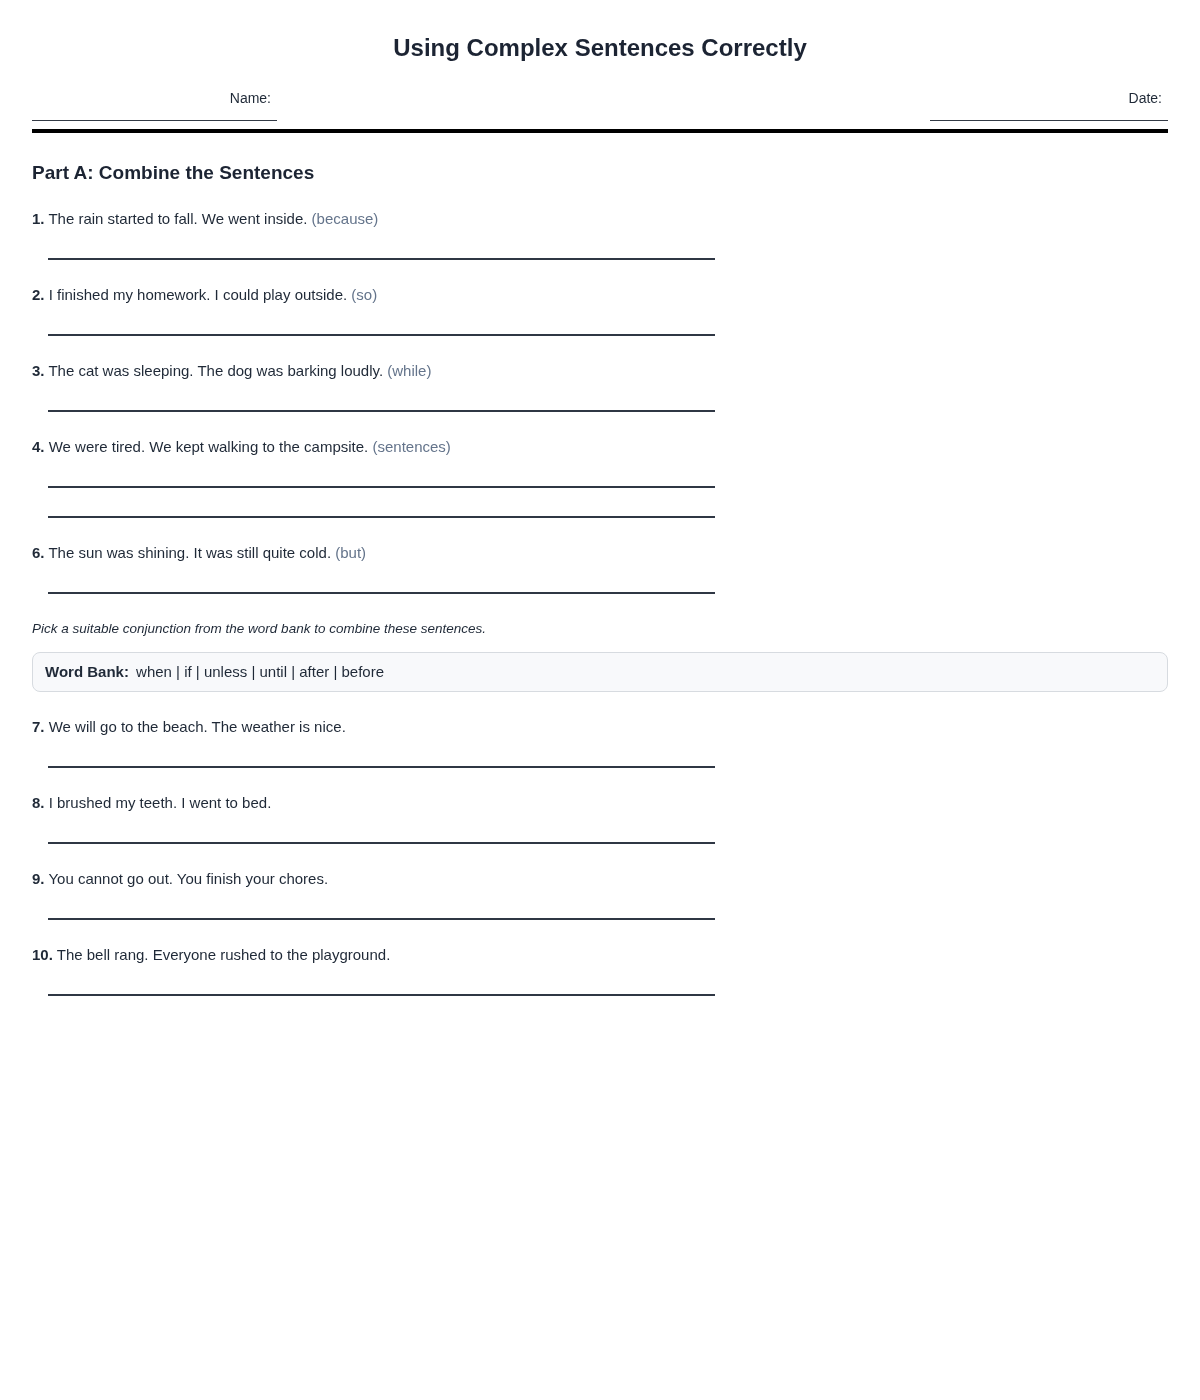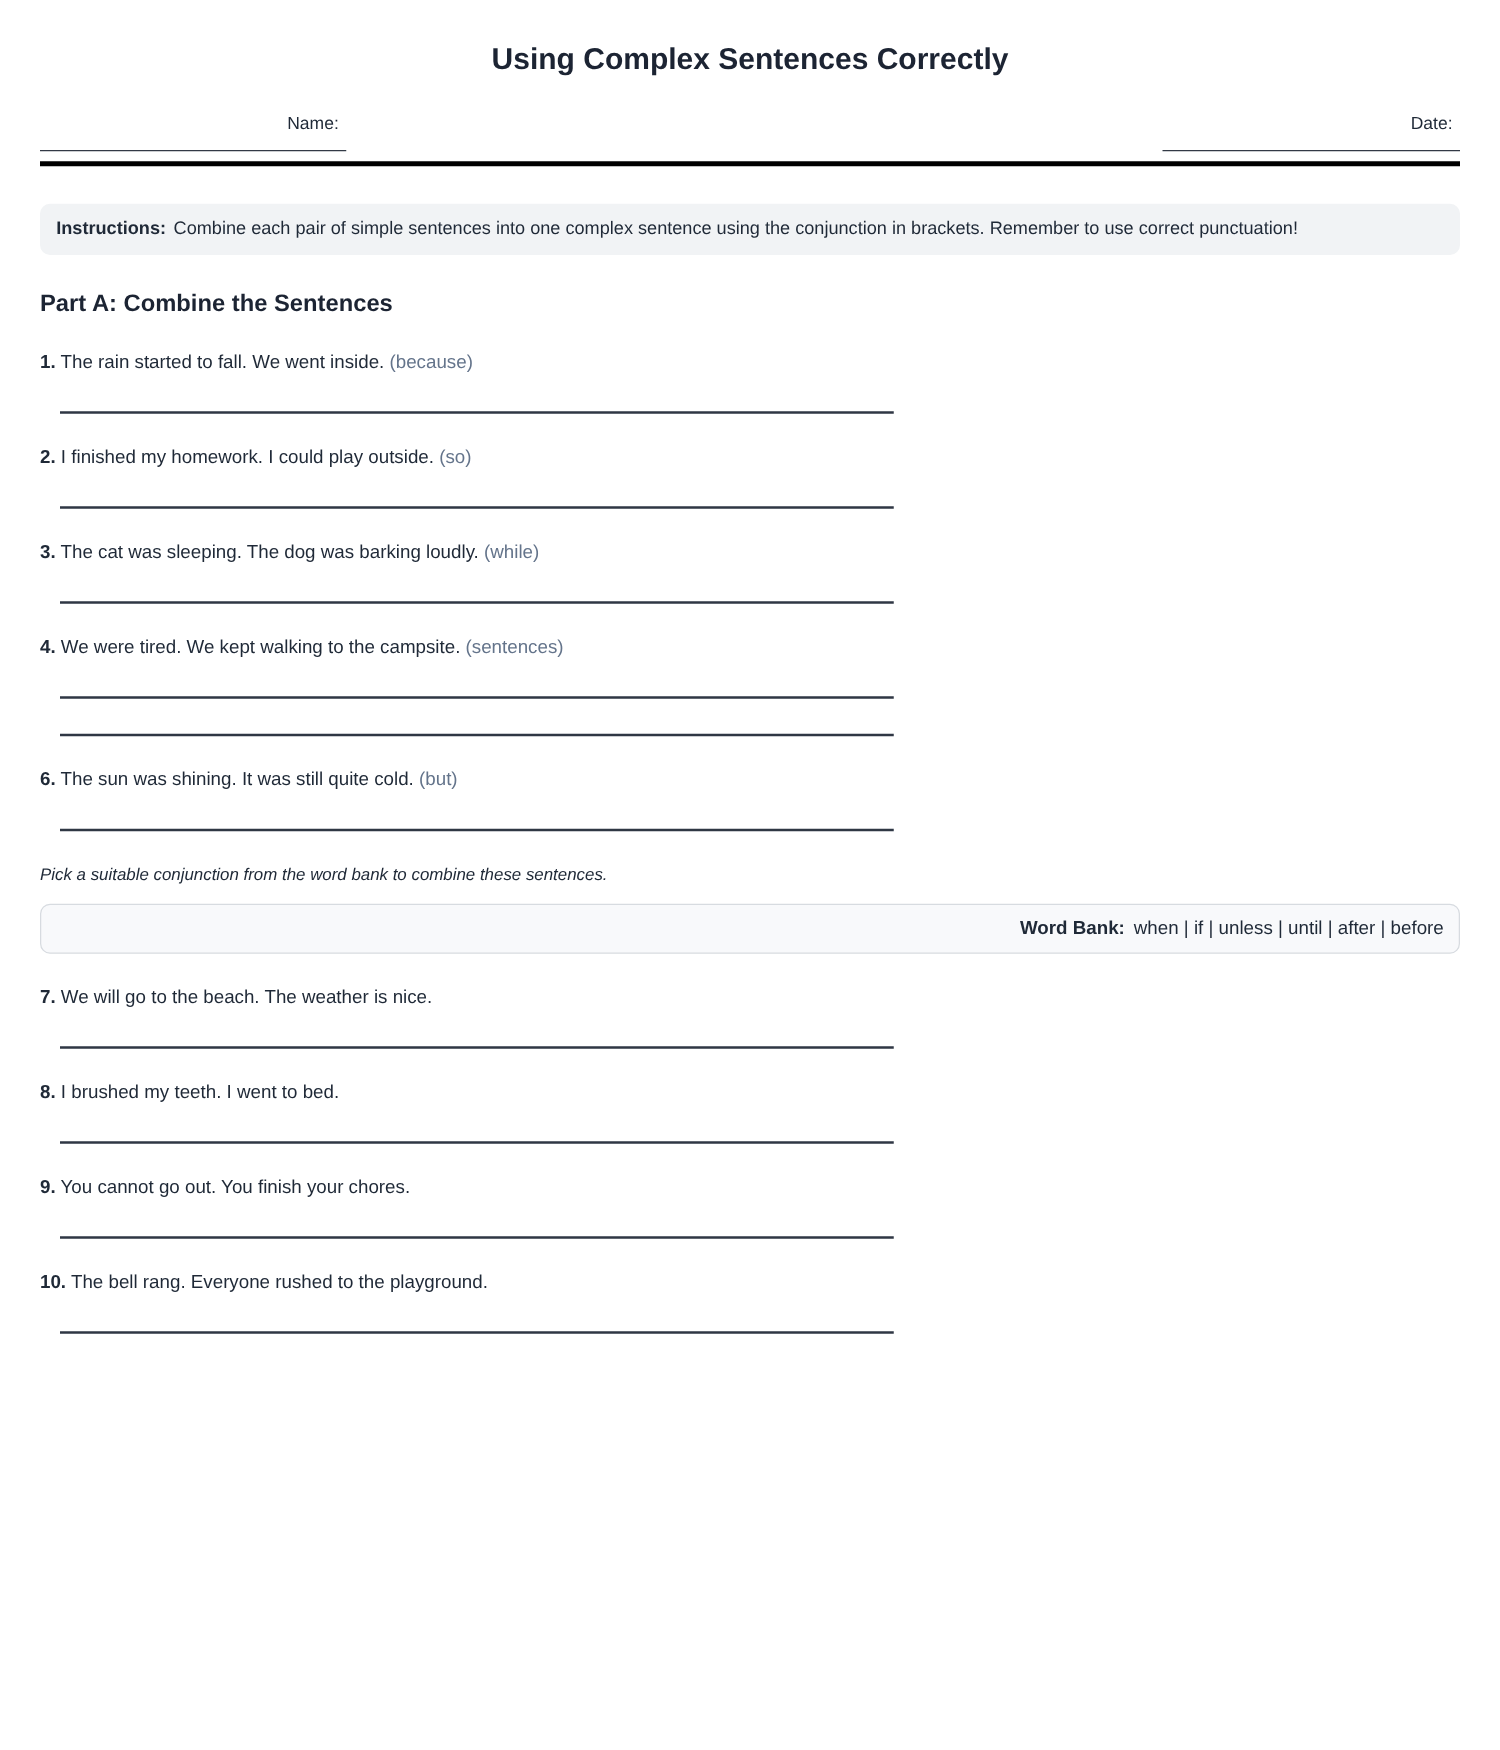--- a/index.html
+++ b/index.html
@@ -77,21 +77,21 @@
     font-style: italic;
     font-size: 13.5px;
     color: #1f2937;
   }
   .wordbank-box {
     margin-top: 16px;
     background: #f8f9fb;
     border: 1px solid #d7dbe0;
     border-radius: 8px;
     padding: 10px 12px 11px 12px;
-    text-align: right;
+    text-align: left;
     font-size: 15px;
   }
   .wordbank-box .wb-label { font-weight: bold; padding-right: 3px; }
 </style>
 </head>
 <body>
 
 <div class="page">
 
   <h1 class="title">Using Complex Sentences Correctly</h1>
@@ -102,24 +102,20 @@
       <span class="fill-line name-line"></span>
     </div>
     <div class="field">
       <span class="field-label">Date:</span>
       <span class="fill-line date-line"></span>
     </div>
   </div>
 
   <div class="thick-rule"></div>
 
-  <div class="instructions-box">
-    <strong>Instructions:</strong>
-    <span>Combine each pair of simple sentences into one complex sentence using the conjunction in brackets. Remember to use correct punctuation!</span>
-  </div>
 
   <h2 class="section-heading">Part A: Combine the Sentences</h2>
 
   <div>
 
       <div class="question">
         <p class="q-text">
           <strong class="q-num">1.</strong>
           <span>The rain started to fall. We went inside.</span>
           <span class="conj">(because)</span>

